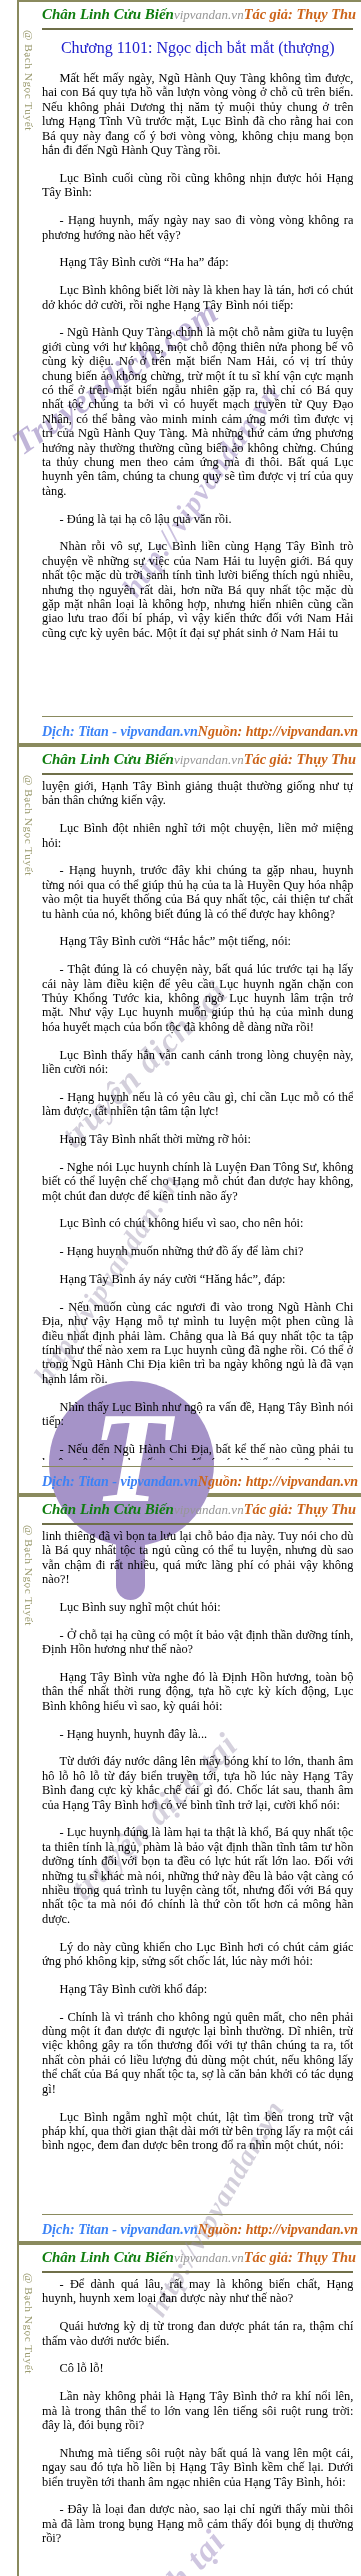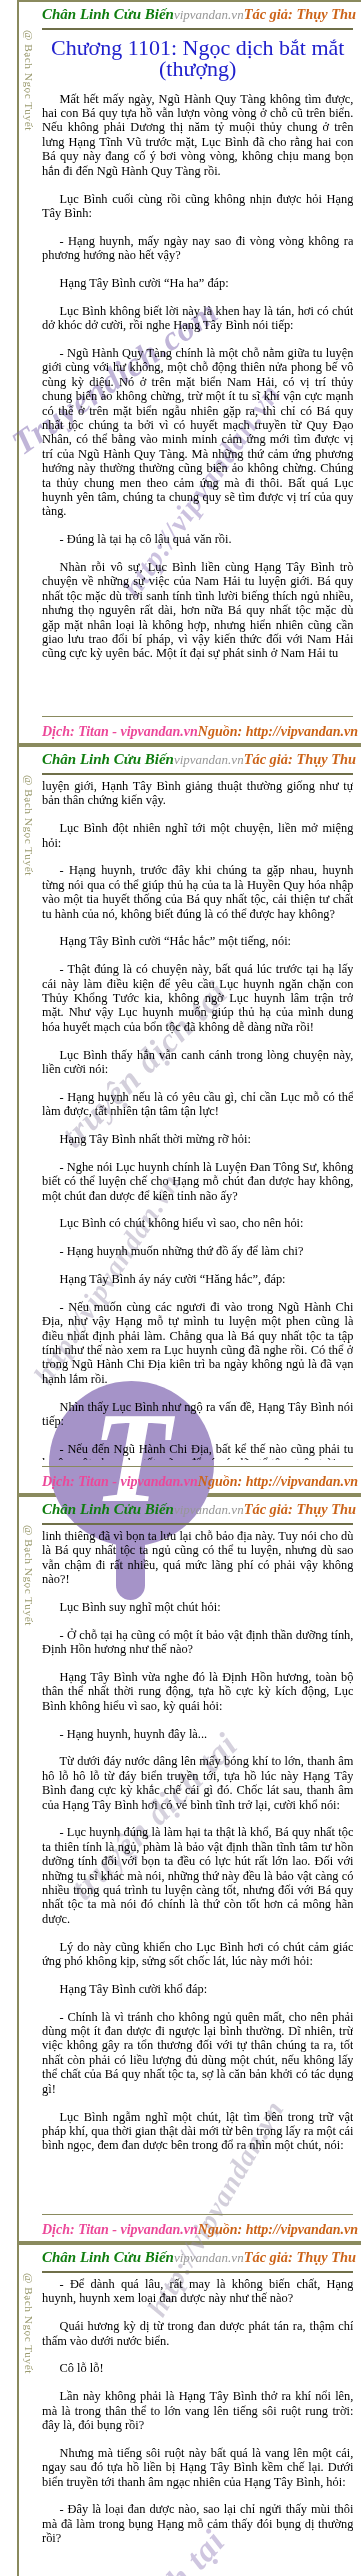--- a/index.html
+++ b/index.html
@@ -74,37 +74,37 @@
   .content{
     position:absolute;z-index:2;top:32px;left:23px;right:19.6px;bottom:33px;
     overflow:hidden;
     color:#000;
     font-size:12.4px;line-height:14.4px;
     text-align:justify;
   }
   .chapter-title{
     text-align:center;
     color:#2121cd;
-    font-size:22px;line-height:20.6px;
+    font-size:16px;line-height:20.6px;
     margin:4.1px 0 12.4px 0;
     text-indent:0;
   }
   .para{margin:13.4px 0 0 0;text-indent:17.5px;}
   .para.first{margin-top:0;}
   .para.cont{text-indent:0;}
   .footer-rule{
     position:absolute;z-index:2;bottom:26px;left:23px;right:19.6px;height:1.5px;
     background:#8a8a5e;
   }
   .page-footer{
     position:absolute;z-index:2;bottom:3.1px;left:23px;right:19.6px;
     display:flex;justify-content:space-between;align-items:baseline;
     font-style:italic;white-space:nowrap;
   }
-  .ftr-left{color:#ec4899;font-weight:bold;font-size:14px;}
+  .ftr-left{color:#3b82f6;font-weight:bold;font-size:14px;}
   .ftr-right{color:#cc6318;font-weight:bold;font-size:14px;}
 </style>
 </head>
 <body>
 
 <div id="sheet">
 
   <div id="wm-layer">
     <div class="logo-circle">
       <span class="logo-t">T</span>

